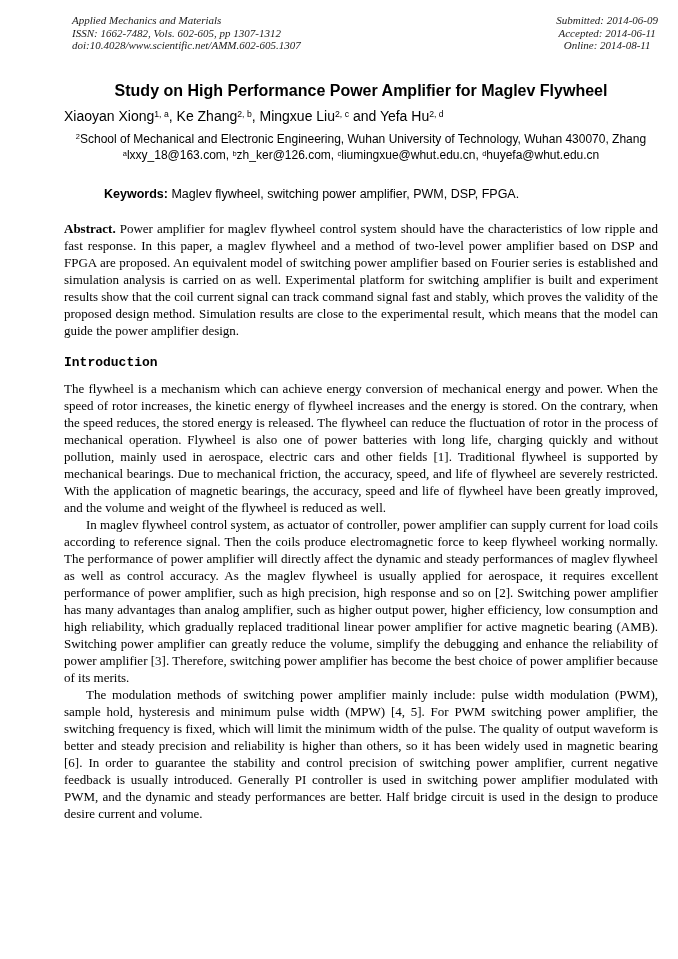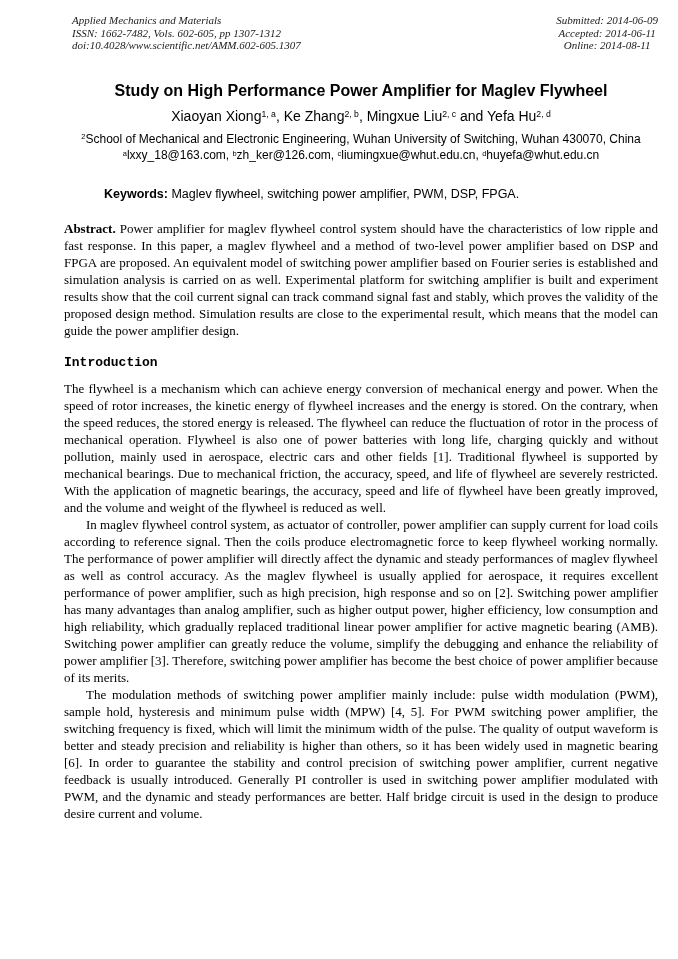--- a/index.html
+++ b/index.html
@@ -20,21 +20,21 @@
     margin:0 0 29px 8px;
   }
   .hdr-right { text-align:center; }
   .title {
     font-family:"Liberation Sans", sans-serif;
     font-size:16px; line-height:19px; font-weight:bold;
     text-align:center; margin-bottom:7px;
   }
   .authors {
     font:14px/18px "Liberation Sans", sans-serif;
-    text-align:center; margin-bottom:7px;
+    margin-bottom:7px;
   }
   sup {
     font-size:62%;
     vertical-align:baseline;
     position:relative; top:-0.45em;
     line-height:0;
   }
   .affil {
     font:12px/15.5px "Liberation Sans", sans-serif;
     text-align:center;
@@ -78,21 +78,21 @@
         <div class="hdr-line">Accepted: 2014-06-11</div>
         <div class="hdr-line">Online: 2014-08-11</div>
       </div>
   </header>
 
   <h1 class="title">Study on High Performance Power Amplifier for Maglev Flywheel</h1>
 
   <div class="authors"><span>Xiaoyan Xiong</span><sup>1, a</sup><span>, </span><span>Ke Zhang</span><sup>2, b</sup><span>, </span><span>Mingxue Liu</span><sup>2, c</sup><span> and </span><span>Yefa Hu</span><sup>2, d</sup><span></span></div>
 
   <div>
-      <div class="affil"><sup>2</sup><span>School of Mechanical and Electronic Engineering, Wuhan University of Switching, Wuhan 430070, China</span></div>
+      <div class="affil"><sup>2</sup><span>School of Mechanical and Electronic Engineering, Wuhan University of Technology, Wuhan 430070, Zhang</span></div>
     </div>
 
   <div class="emails"><sup>a</sup><span>lxxy_18@163.com, </span><sup>b</sup><span>zh_ker@126.com, </span><sup>c</sup><span>liumingxue@whut.edu.cn, </span><sup>d</sup><span>huyefa@whut.edu.cn</span></div>
 
   <p class="keywords"><span class="bold">Keywords:</span><span> Maglev flywheel, switching power amplifier, PWM, DSP, FPGA.</span></p>
 
   <p class="body-text"><span class="bold">Abstract.</span><span> Power amplifier for maglev flywheel control system should have the characteristics of low ripple and fast response. In this paper, a maglev flywheel and a method of two-level power amplifier based on DSP and FPGA are proposed. An equivalent model of switching power amplifier based on Fourier series is established and simulation analysis is carried on as well. Experimental platform for switching amplifier is built and experiment results show that the coil current signal can track command signal fast and stably, which proves the validity of the proposed design method. Simulation results are close to the experimental result, which means that the model can guide the power amplifier design.</span></p>
 
   <section>
     <h2 class="sec-heading">Introduction</h2>

